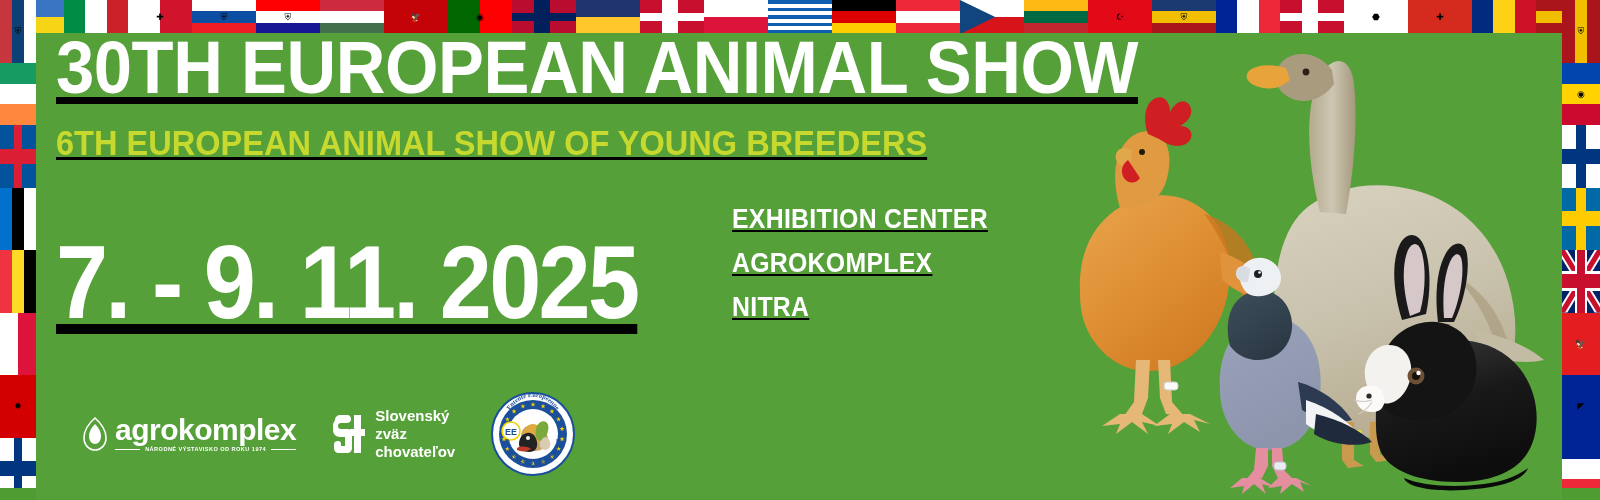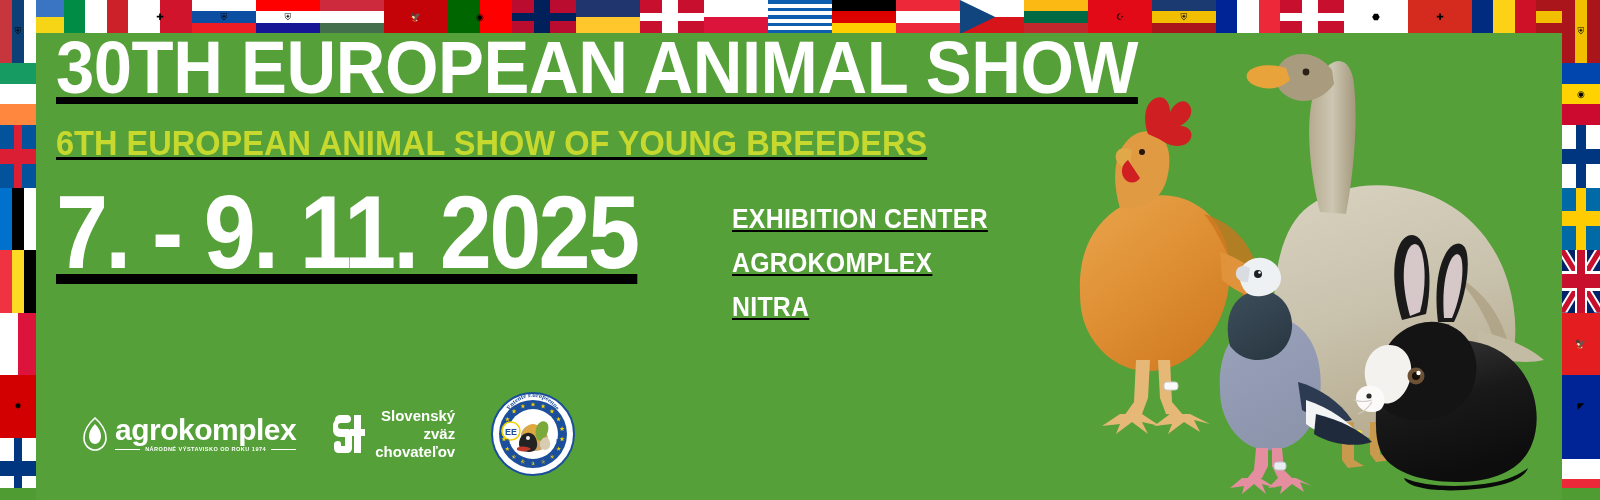--- a/index.html
+++ b/index.html
@@ -32,21 +32,21 @@
     font-family:"Liberation Sans Narrow","Liberation Sans",sans-serif;
     transform:scaleX(0.93);transform-origin:left center;
   }
   #subtitle{
     color:#c7d92e;font-weight:700;font-size:35px;line-height:1;
     margin-top:22px;white-space:nowrap;letter-spacing:0px;
     font-family:"Liberation Sans Narrow","Liberation Sans",sans-serif;
     transform:scaleX(0.93);transform-origin:left center;
   }
 
-  #daterow{display:flex;align-items:flex-start;margin-top:26px;}
+  #daterow{display:flex;align-items:flex-end;margin-top:26px;}
   #dates{
     color:#ffffff;font-weight:700;font-size:104px;line-height:0.9;
     white-space:nowrap;letter-spacing:-3px;
     font-family:"Liberation Sans Narrow","Liberation Sans",sans-serif;
     transform:scaleX(0.9);transform-origin:left top;
   }
   #venue{
     margin-left:30px;margin-top:12px;color:#ffffff;font-weight:700;
     font-size:27px;line-height:1.62;white-space:nowrap;letter-spacing:0.3px;
     font-family:"Liberation Sans Narrow","Liberation Sans",sans-serif;
@@ -65,21 +65,21 @@
       line-height:0.92;letter-spacing:-0.5px;
       font-family:"Liberation Sans Narrow","Liberation Sans",sans-serif;}
   #logo-agrokomplex .ak-tag{display:flex;align-items:center;gap:5px;margin-top:3px;}
   #logo-agrokomplex .ak-rule{height:1px;background:#fff;flex:1;min-width:10px;}
   #logo-agrokomplex .ak-sub{color:#fff;font-size:5.6px;letter-spacing:0.45px;
       white-space:nowrap;font-weight:700;}
 
   
   #logo-szch .szch-mark{width:34px;height:40px;margin-right:9px;flex:none;}
   #logo-szch .szch-text{color:#fff;font-weight:700;font-size:15px;
-      line-height:1.22;white-space:nowrap;text-align:right;}
+      line-height:1.22;white-space:nowrap;}
 
   
   #logo-ee{width:84px;height:84px;position:relative;}
 
   
   #animals{position:absolute;right:46px;bottom:0;width:530px;height:470px;z-index:3;}
   #animals svg{display:block;width:100%;height:100%;}
 </style>
 </head>
 <body>

